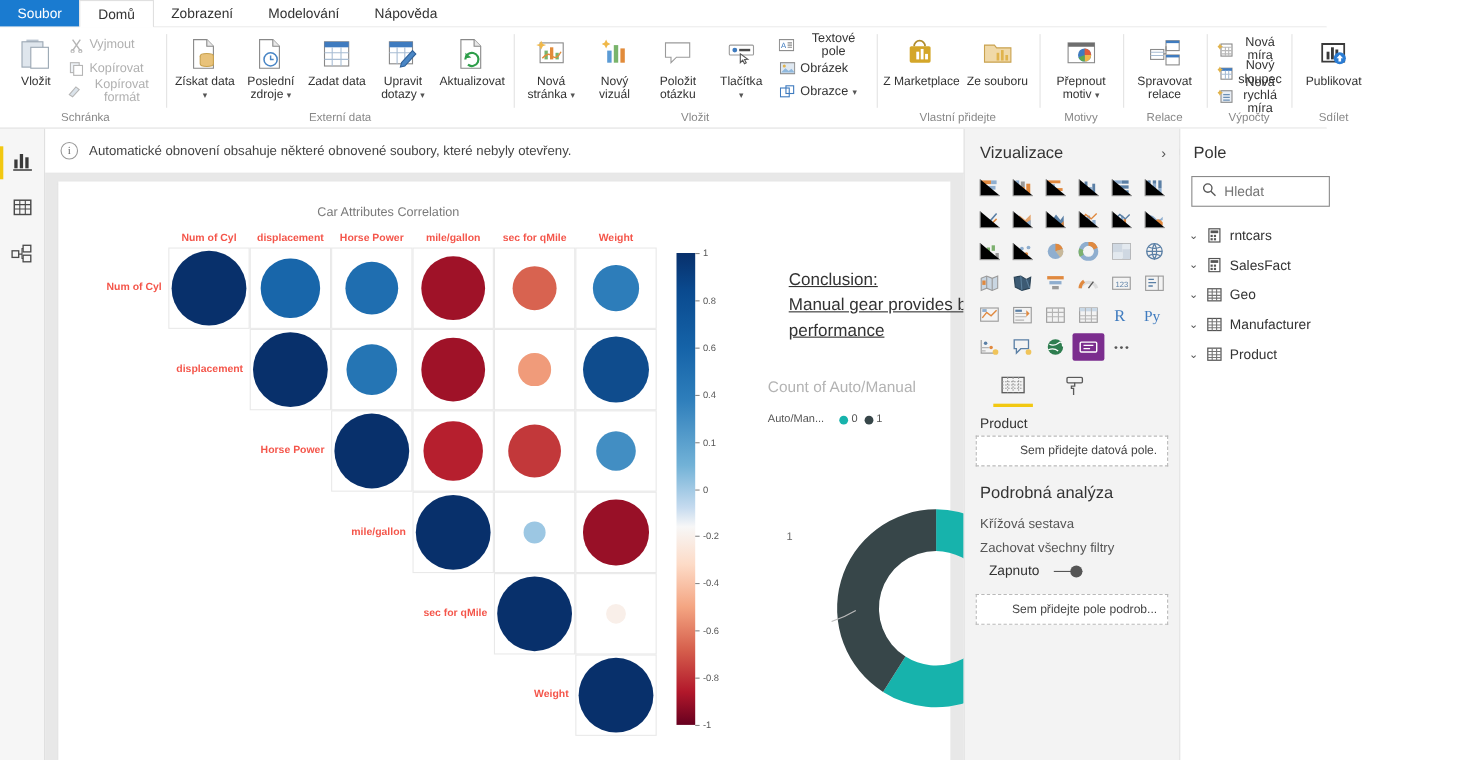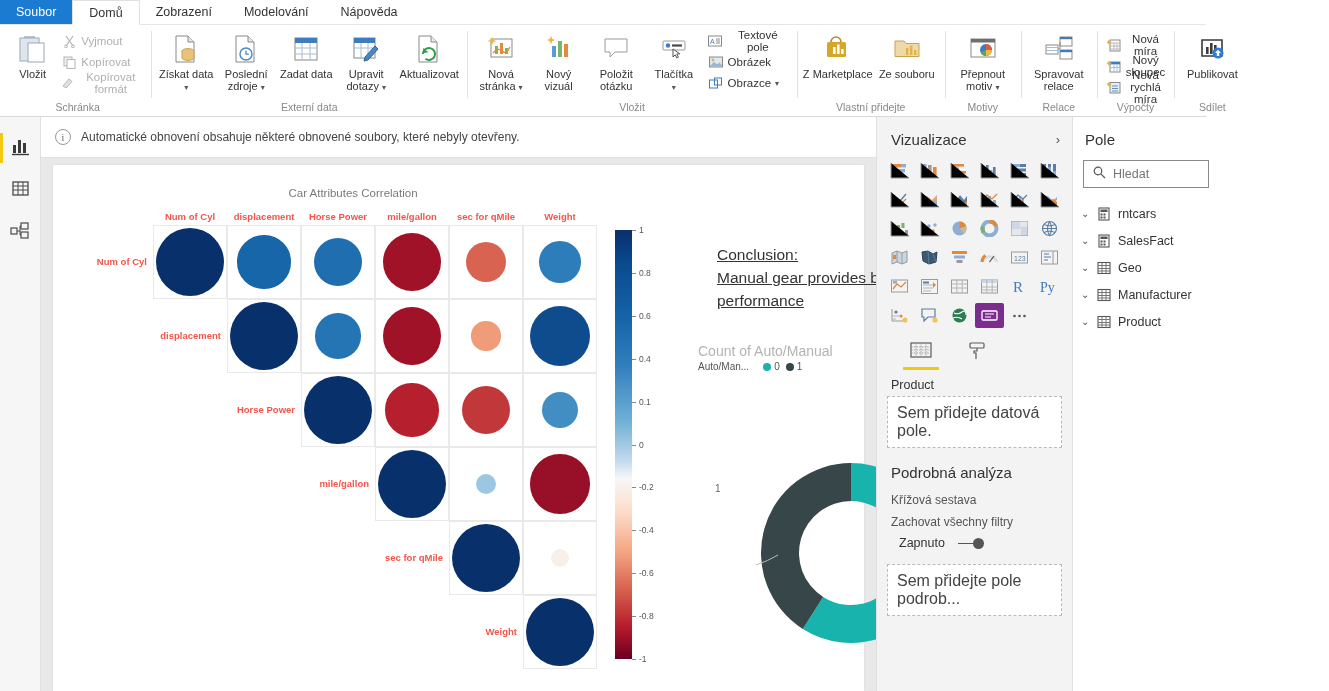--- a/index.html
+++ b/index.html
@@ -91,21 +91,21 @@
            #72b2d7 45%, #c6dbef 54%, #f7f7f7 58%,
            #fddbc7 66%, #f4a582 75%, #d6604d 84%, #b2182b 93%, #67001f 100%); }
   .ctick{ position:absolute; font-size:8.5px; color:#555; }
   .ctickline{ position:absolute; width:4px; height:1px; background:#888; }
 
   
   .concl{ position:absolute; left:664px; top:78px; width:250px; }
   .concl .t1{ font-size:15.5px; color:#333; text-decoration:underline; line-height:23px; }
   .concl .t2{ font-size:15.5px; color:#333; line-height:23px;text-decoration:underline; }
   .donuttitle{ position:absolute; left:645px; top:178px; font-size:14px; color:#b3b3b3; }
-  .dlegend{ position:absolute; left:645px; top:196px; display:flex;
+  .dlegend{ position:absolute; left:645px; top:211px; display:flex;
             align-items:center; gap:6px; font-size:10px; color:#555; }
   .dot{ width:8px; height:8px; border-radius:50%; display:inline-block; }
   .donutbox{ position:absolute; left:640px; top:240px; width:290px; height:250px; }
   .dlab{ position:absolute; font-size:10px; color:#666; }
 
   
   .vizpane{ position:absolute; right:134px; top:117px; width:196px; bottom:0;
             background:#f3f3f3; border-left:1px solid #e0e0e0; }
   .panehdr{ display:flex; align-items:center; justify-content:space-between;
             padding:14px 12px 10px 14px; }
@@ -115,21 +115,21 @@
             gap:4px 1px; padding:0 8px; }
   .vizcell{ height:25px; display:flex; align-items:center; justify-content:center;
             cursor:pointer; border-radius:2px; }
   .vizcell.sel{ background:#7b2d8e; }
   .fieldwell-tabs{ display:flex; gap:20px; padding:14px 0 0 26px; align-items:flex-end; }
   .fwtab{ display:flex; flex-direction:column; align-items:center; cursor:pointer; }
   .fwtab .ul{ width:36px; height:3px; background:#f2c811; margin-top:4px; }
   .fwtab.off .ul{ background:transparent; }
   .welllabel{ padding:8px 0 4px 14px; font-size:12.5px; color:#333; }
   .wellbox{ margin:0 10px; border:1px dashed #b9b9b9; background:#fff;
-            font-size:16px; color:#444; padding:7px 9px; }
+            font-size:11px; color:#444; padding:7px 9px;text-align:right; }
   .sect{ padding:16px 0 4px 14px; font-size:15px; color:#333; }
   .subsec{ padding:8px 0 0 14px; font-size:12px; color:#555; }
   .togglerow{ display:flex; align-items:center; gap:9px; padding:7px 0 0 22px; }
   .togglerow .tl{ font-size:12.5px; color:#333; }
   .sw{ width:30px; height:11px; position:relative; }
   .sw .track{ position:absolute; left:4px; right:0; top:5px; height:1.5px; background:#555; }
   .sw .knob{ position:absolute; top:0; width:11px; height:11px; border-radius:50%; }
   .sw.off .knob{ left:0; border:1.5px solid #555; background:#f3f3f3; }
   .sw.on .knob{ right:0; background:#555; }
 

